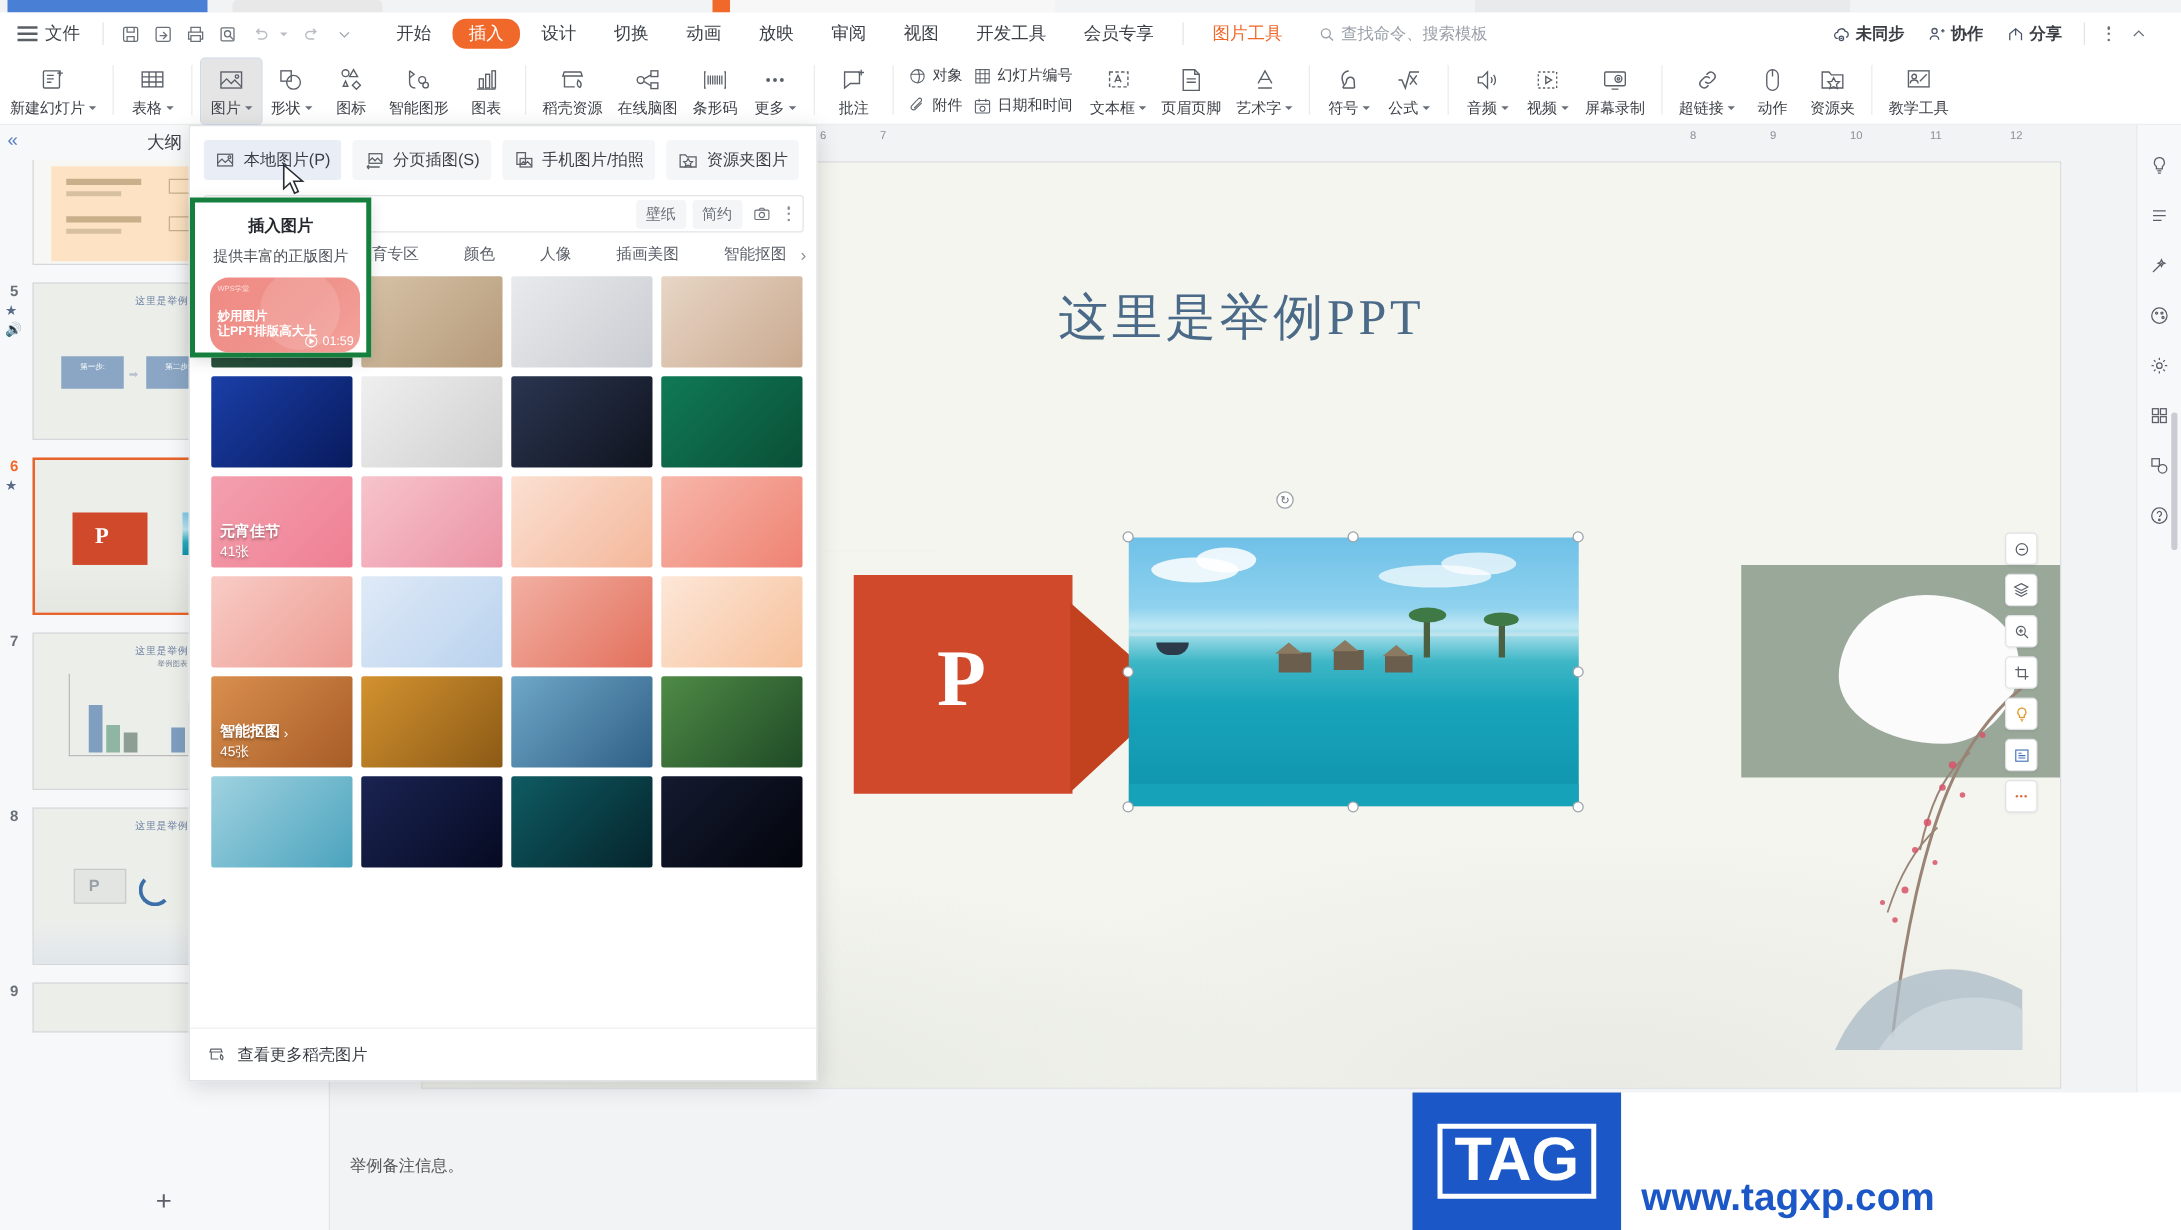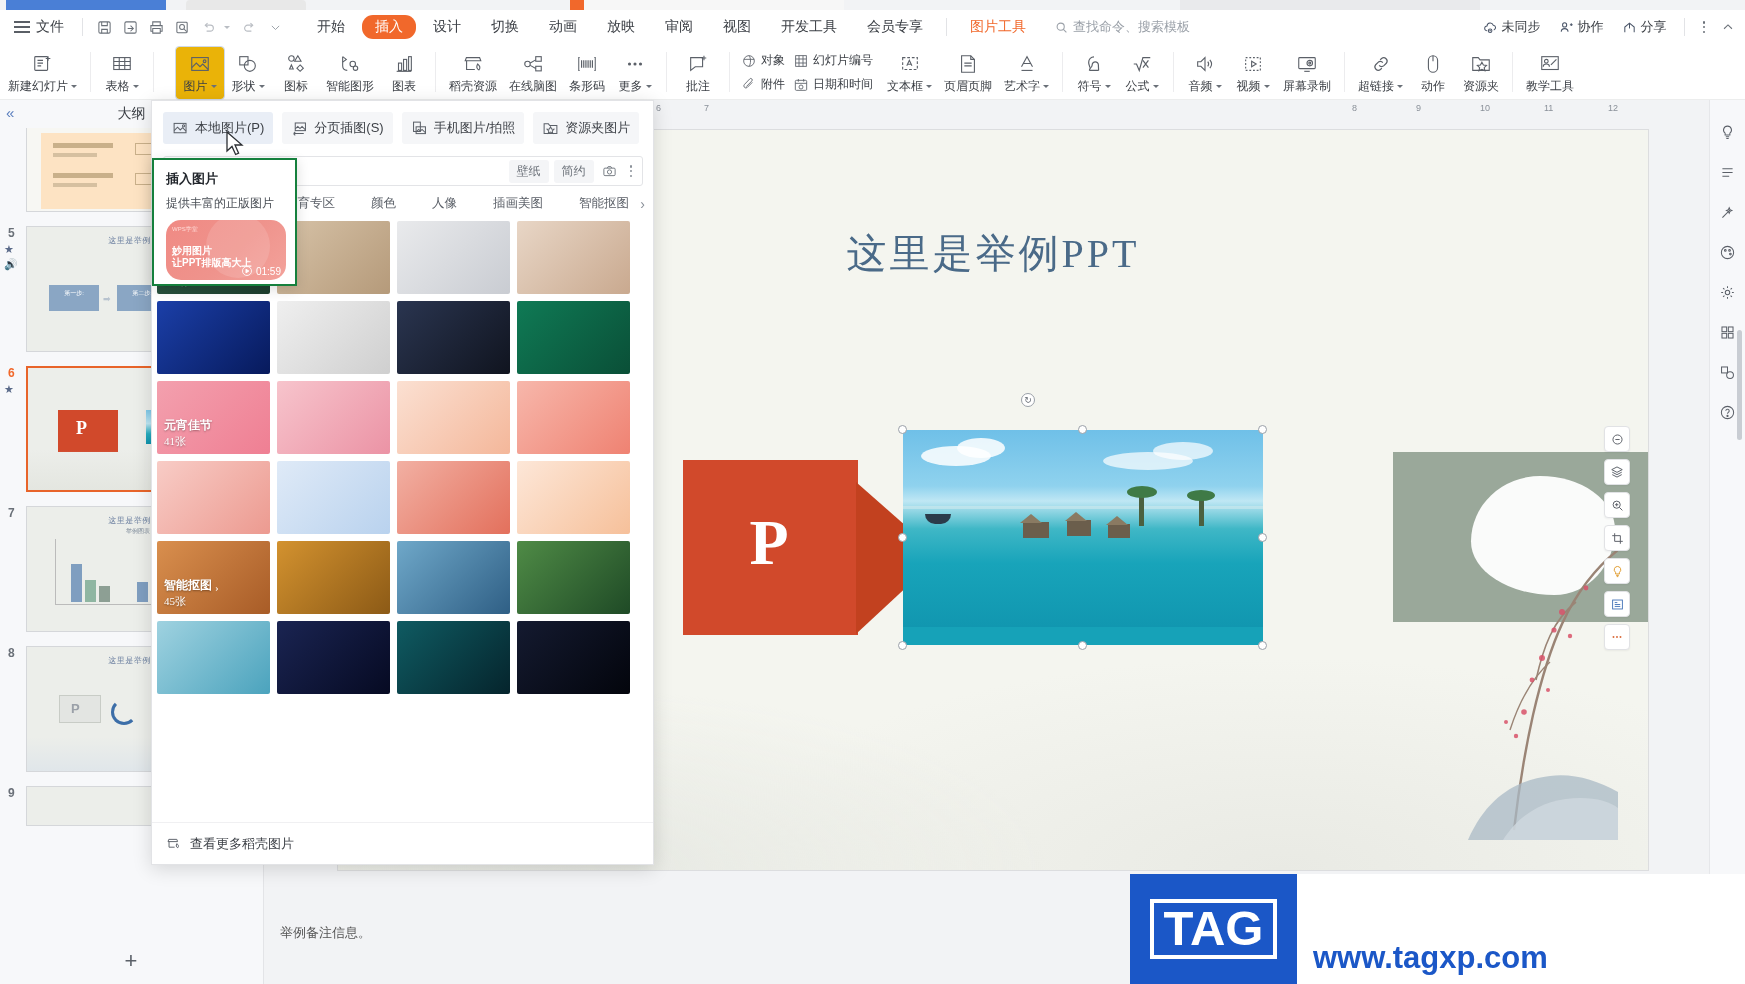--- a/index.html
+++ b/index.html
@@ -38,40 +38,40 @@
   .qicon svg { display:block; }
   .ribtabs { display:flex; align-items:center; margin-left:14px; }
   .ribtab {
     font-size:14px; color:#3b3f45; padding:3px 13px; border-radius:11px;
     margin:0 2px; white-space:nowrap;
   }
   .ribtab.active { background:#f1682b; color:#fff; }
   .ribtab.tool { color:#f1682b; }
   .searchbox { display:flex; align-items:center; margin-left:14px; color:#9aa0a8; font-size:13px; }
   .searchbox svg { margin-right:5px; }
-  .menuright { position:absolute; right:4px; top:0; height:34px; display:flex; align-items:center; }
+  .menuright { position:absolute; right:21px; top:0; height:34px; display:flex; align-items:center;font-weight:bold; }
   .mr-item { display:flex; align-items:center; font-size:13px; color:#3b3f45; margin:0 9px; }
   .mr-item svg { margin-right:4px; }
   .dots3 { display:flex; flex-direction:column; justify-content:space-between; height:12px; margin:0 10px; }
   .dots3 b { width:2.5px; height:2.5px; border-radius:50%; background:#6a7078; display:block; }
 
   
   .ribbon {
     position:absolute; left:0; top:44px; width:1745px; height:56px;
     background:#fff; display:flex; align-items:center; border-bottom:1px solid #eceded;
   }
   .rgroup { display:flex; align-items:flex-end; height:54px; padding:0 2px; }
   .rsep { width:1px; height:40px; background:#ececee; margin:0 5px; align-self:center; }
   .rbtn {
     display:flex; flex-direction:column; align-items:center; justify-content:flex-end;
     min-width:48px; padding:3px 6px 4px; height:52px; border-radius:3px;
   }
   .rbtn .ico { height:26px; display:flex; align-items:flex-end; justify-content:center; color:#5b6068; }
   .rbtn .lbl { font-size:12px; color:#3b3f45; margin-top:3px; white-space:nowrap; }
-  .rbtn.sel { background:#eab308; outline:1px solid #cfd9e8;margin-left:15px; }
+  .rbtn.sel { background:#e5e5e5; outline:1px solid #cfd9e8; }
   .caret { display:inline-block; border-left:3px solid transparent; border-right:3px solid transparent; border-top:3.5px solid #6a7078; margin-left:3px; vertical-align:middle;}
   .rbtn2 { display:flex; flex-direction:column; justify-content:center; height:52px; padding:0 4px; }
   .rrow { display:flex; align-items:center; font-size:12px; color:#3b3f45; height:24px; }
   .rrow .ico { margin-right:4px; display:flex; color:#5b6068; }
 
   
   .leftpane {
     position:absolute; left:0; top:100px; width:264px; height:884px;
     background:#f7f8fa; border-right:1px solid #e3e4e7;
   }
@@ -199,42 +199,42 @@
   .dd-search .ph { color:#b9bdc3; font-size:12px; margin-left:10px;}
   .dd-search .right { position:absolute; right:4px; top:0; height:28px; display:flex; align-items:center;}
   .dd-chip { font-size:12px; color:#6a7078; padding:3px 8px; border-radius:3px; background:#f4f5f7; margin-left:5px;}
   .dd-ico-btn { width:24px;height:22px; display:flex; align-items:center; justify-content:center; color:#6a7078; margin-left:4px;}
   .dd-kebab { display:flex; flex-direction:column; justify-content:space-between; height:12px; margin:0 6px 0 8px;}
   .dd-kebab b { width:2.5px;height:2.5px;border-radius:50%;background:#8a9099;}
 
   .dd-cats { display:flex; align-items:center; margin:9px 10px 0 11px; font-size:12.5px; color:#5b6068; gap:36px; position:relative;}
   .dd-cats .next { position:absolute; right:-2px; color:#8a9099; font-size:14px;}
 
-  .grid { display:grid; grid-template-columns:repeat(4, 113px); gap:7px; padding:9px 10px 0 5px;font-family:Liberation Serif, serif; }
+  .grid { display:grid; grid-template-columns:repeat(4, 113px); gap:7px; padding:9px 10px 0 17px; }
   .cell { position:relative; height:73px; border-radius:2px; overflow:hidden; background:#ddd; }
   .cell .badge-title {
     position:absolute; left:7px; bottom:20px; color:#fff; font-size:12px; font-weight:bold;
     text-shadow:0 1px 2px rgba(0,0,0,.35);
   }
   .cell .badge-count {
     position:absolute; left:7px; bottom:5px; color:#fff; font-size:11px;
     text-shadow:0 1px 2px rgba(0,0,0,.35);
   }
   .cell .arrow { position:absolute; color:#fff; font-size:11px; }
 
   .dd-foot {
     position:absolute; left:0; bottom:0; width:100%; height:42px; display:flex; align-items:center;
     padding-left:14px; border-top:1px solid #f0f0f2; font-size:13px; color:#3b3f45;
   }
   .dd-foot .ico { margin-right:8px; color:#5b6068; display:flex;}
 
   
   .tooltip {
     position:absolute; left:152px; top:158px; width:145px; height:128px; background:#fff;
-    border:2px solid #15803d; box-shadow:0 3px 12px rgba(0,0,0,.14); z-index:60; padding:10px 12px;
+    border:4px solid #15803d; box-shadow:0 3px 12px rgba(0,0,0,.14); z-index:60; padding:10px 12px;text-align:center;
   }
   .tt-title { font-size:13px; font-weight:bold; color:#23272d; }
   .tt-sub { font-size:12px; color:#4a4f56; margin-top:7px; }
   .tt-card {
     margin-top:8px; width:120px; height:60px; border-radius:15px; position:relative; overflow:hidden;
     background:linear-gradient(135deg,#f08a84 0%, #ef938c 55%, #f3a29b 100%);
   }
   .tt-card .wps { position:absolute; left:6px; top:5px; font-size:6px; color:#ffd9d5; }
   .tt-card .l1 { position:absolute; left:6px; top:24px; font-size:10px; color:#fff; font-weight:bold;}
   .tt-card .l2 { position:absolute; left:6px; top:36px; font-size:10px; color:#fff; font-weight:bold;}

